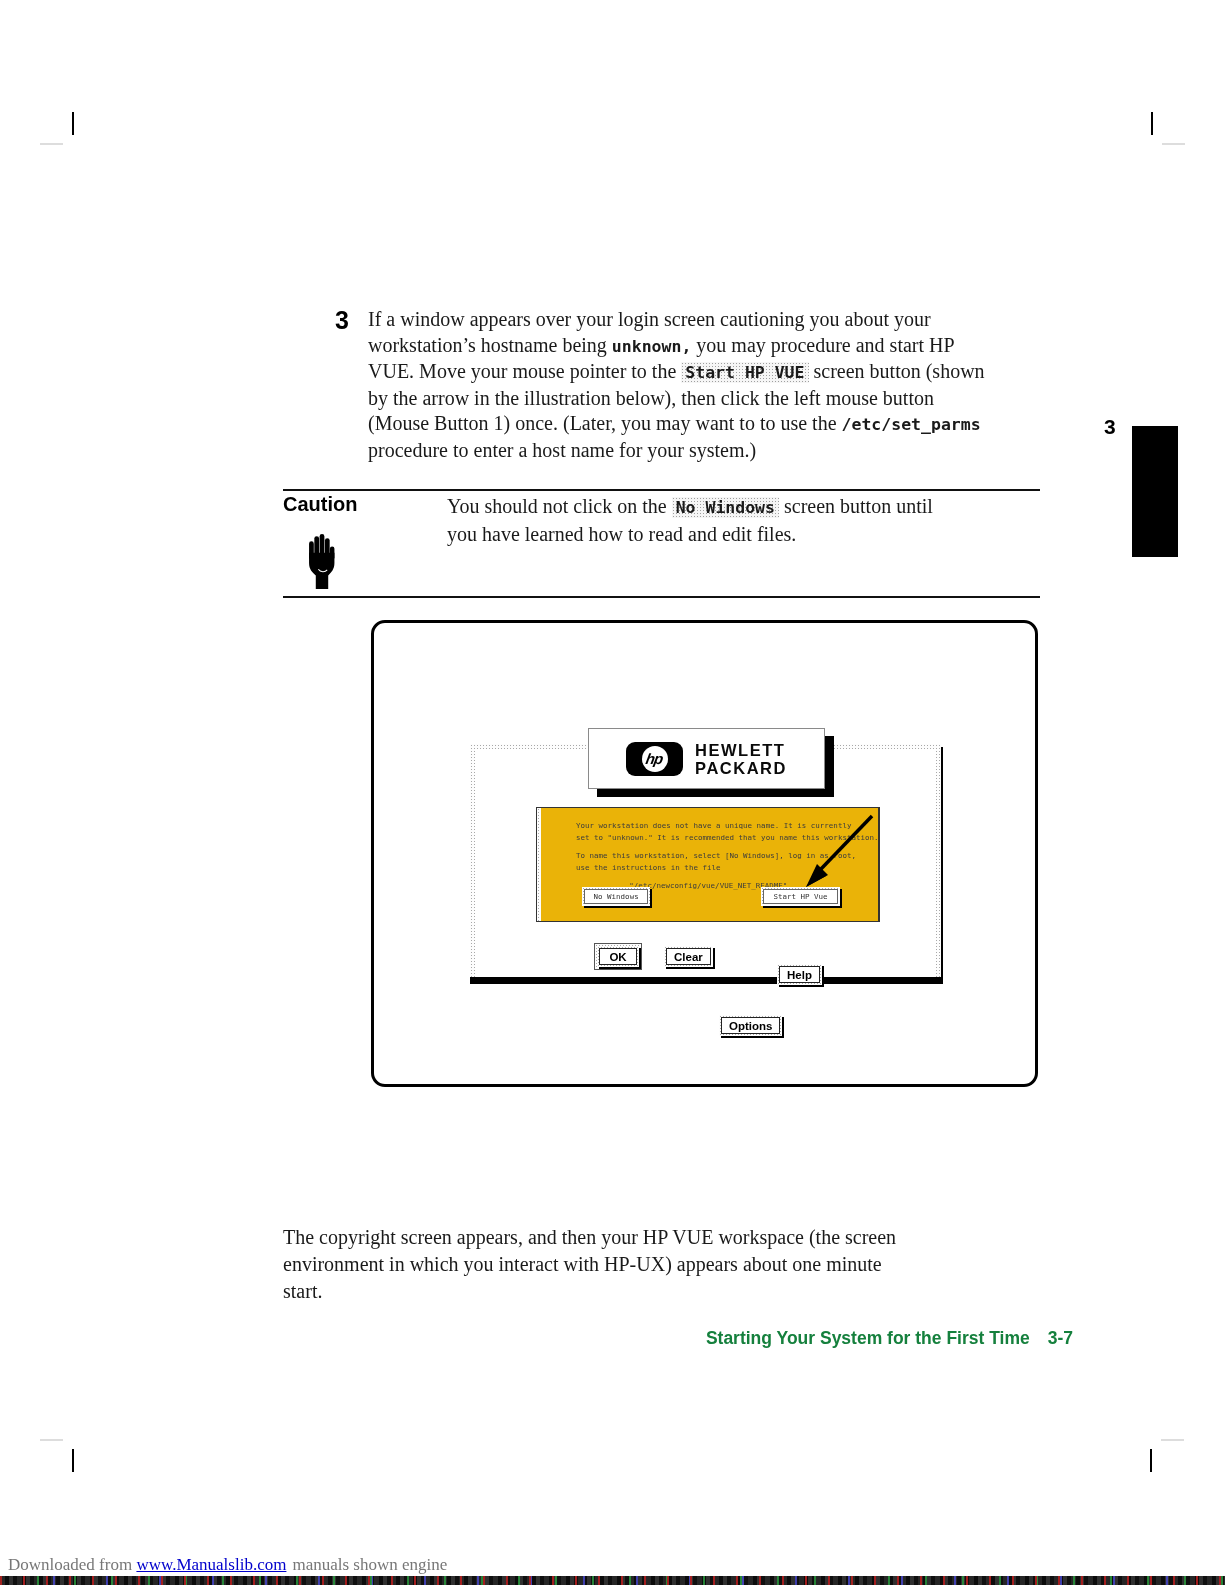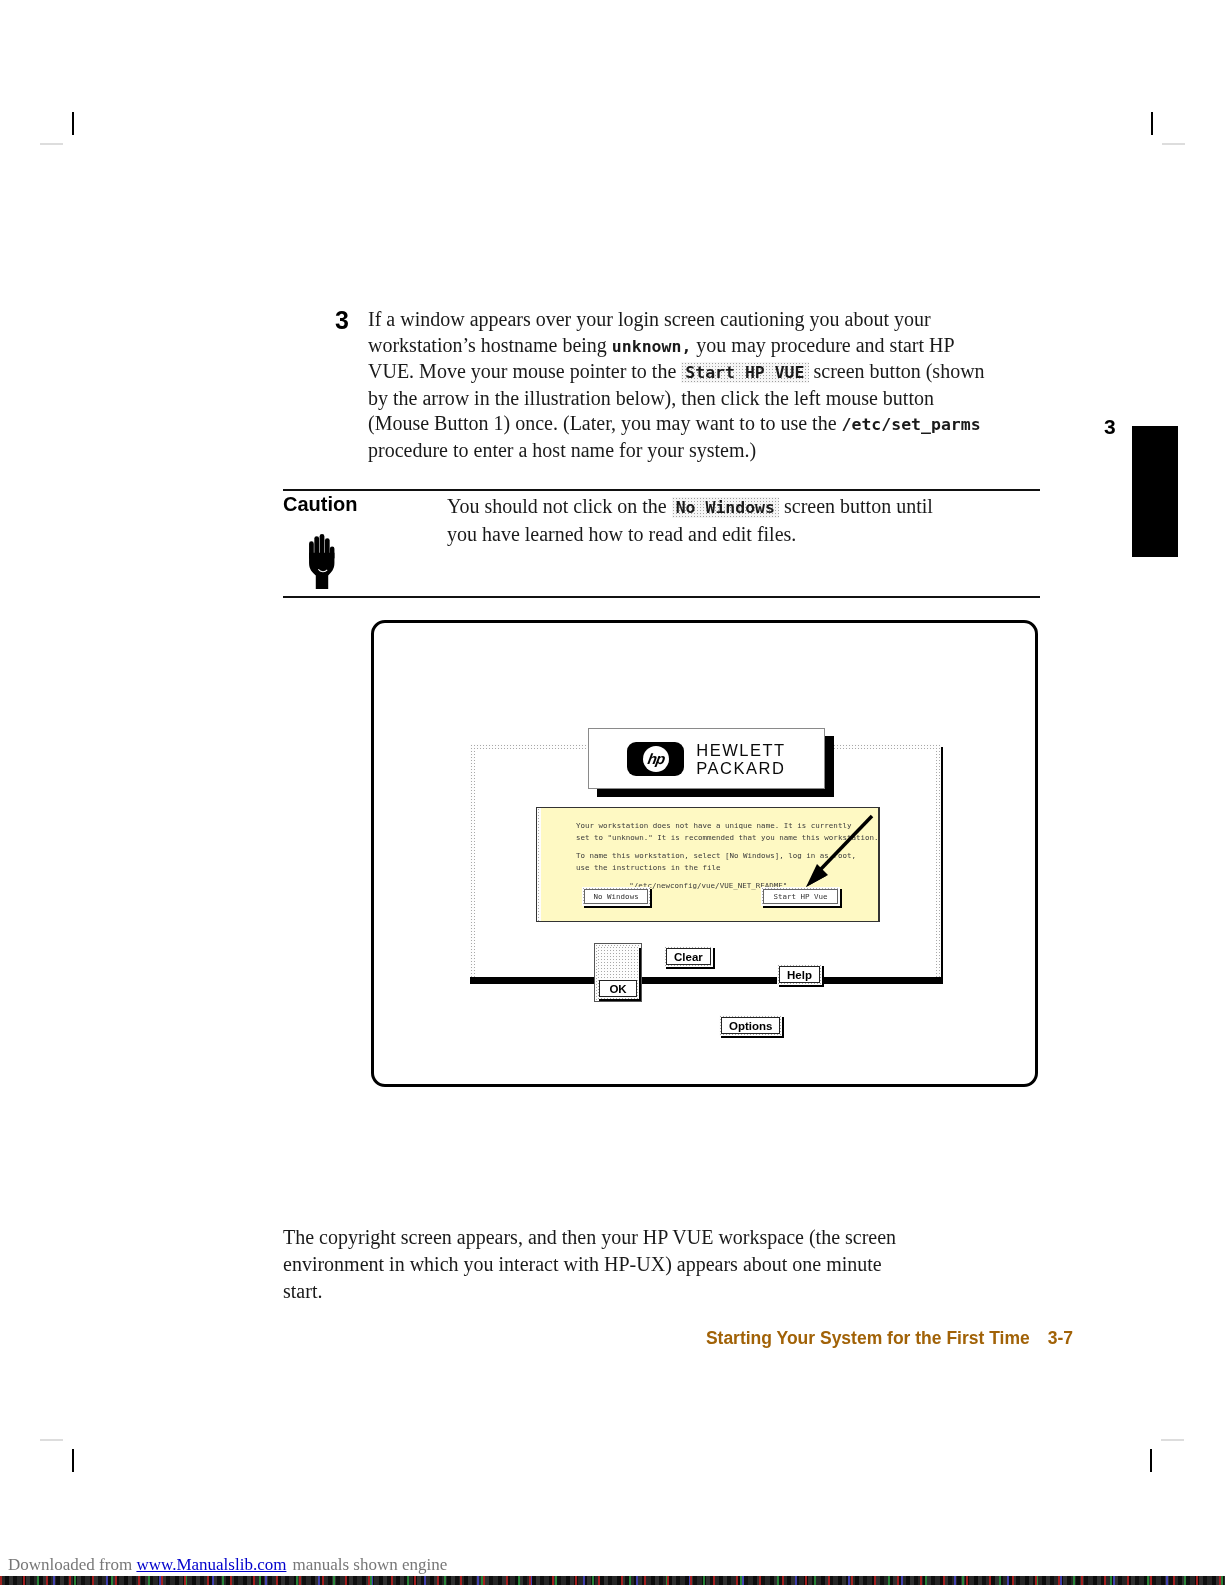--- a/index.html
+++ b/index.html
@@ -44,24 +44,24 @@
 
   .logo-box{position:absolute;left:588px;top:728px;width:237px;height:61px;background:#fff;
             border:1px solid #8a8a8a;box-shadow:9px 8px 0 #000;box-sizing:border-box;
             display:flex;align-items:center;justify-content:center;gap:12px;}
   .hp-mark{width:57px;height:34px;background:#000;border-radius:9px;
            display:flex;align-items:center;justify-content:center;}
   .hp-circle{width:26px;height:26px;border-radius:50%;background:#fff;
              display:flex;align-items:center;justify-content:center;}
   .hp-circle span{font-family:"Liberation Sans",sans-serif;font-weight:bold;font-style:italic;
                   font-size:15px;color:#000;transform:skewX(-10deg);letter-spacing:-1px;}
-  .hp-words{font-family:"Liberation Sans",sans-serif;font-weight:normal;font-size:16.5px;
+  .hp-words{font-family:"Liberation Sans",sans-serif;font-weight:bold;font-size:16.5px;
             line-height:18px;letter-spacing:1.5px;color:#0a0a0a;}
 
-  .msg-box{position:absolute;left:536px;top:807px;width:344px;height:115px;background:#fef9c3;
+  .msg-box{position:absolute;left:536px;top:807px;width:344px;height:115px;background:#eab308;
            border:1px solid #333;border-right-width:2px;box-sizing:border-box;}
   .msg-stipple{position:absolute;left:0;top:0;width:4px;height:100%;}
   .dlg-text{position:absolute;left:39px;top:12px;width:372px;
             font-family:"DejaVu Sans Mono",monospace;font-size:9px;line-height:14.4px;color:#3d3d3d;
             transform:scale(0.8333);transform-origin:0 0;}
   .dlg-gap{margin-top:7px;}
   .dlg-indent{padding-left:64px;}
 
   .mbtn{position:absolute;padding:2px;box-shadow:2px 2px 0 #000;}
   .mbtn-inner{background:#fff;border:1px solid #666;display:flex;align-items:center;justify-content:center;
@@ -78,21 +78,21 @@
   .btn-options{position:absolute;left:719px;top:973px;margin-top:42px;}
   .btn-help{position:absolute;left:777px;top:964px;}
 
   .arrow-svg{position:absolute;left:790px;top:806px;}
 
   
   .closing{position:absolute;left:283px;top:1224px;font-size:20px;line-height:27px;}
 
   
   .footer{position:absolute;left:283px;top:1328px;width:790px;text-align:right;
-          font-family:"Liberation Sans",sans-serif;font-weight:bold;font-size:17.5px;color:#a16207;}
+          font-family:"Liberation Sans",sans-serif;font-weight:bold;font-size:17.5px;color:#15803d;}
   .footer .pageno{margin-left:18px;}
 
   
   .watermark{position:absolute;left:8px;top:1555px;font-size:17px;color:#777;}
   .watermark a{color:#0000CC;text-decoration:underline;}
   .watermark .suffix{margin-left:6px;}
   .noise{position:absolute;left:0;top:1576px;width:1225px;height:9px;background-color:#141414;
     background-image:
       repeating-linear-gradient(90deg, rgba(170,30,30,.95) 0 2px, rgba(0,0,0,0) 2px 23px),
       repeating-linear-gradient(90deg, rgba(40,150,60,.85) 0 2px, rgba(0,0,0,0) 2px 37px),
@@ -184,21 +184,21 @@
   </div>
 
   <svg class="arrow-svg" width="95" height="88" viewBox="0 0 95 88">
     <line x1="82" y1="10" x2="31" y2="63" stroke="#000" stroke-width="3.5"></line>
     <polygon points="16,81 38,69 27,58" fill="#000"></polygon>
     <polygon points="16,81 36,70 29,62" fill="#000"></polygon>
   </svg>
 
   <div class="ok-ring stipple">
     <div class="push-btn stipple">
-      <div class="push-inner" style="min-width:22px;margin-top:32px;">OK</div>
+      <div class="push-inner" style="min-width:22px;">OK</div>
     </div>
   </div>
   <div class="push-btn stipple btn-clear">
     <div class="push-inner">Clear</div>
   </div>
   <div class="push-btn stipple btn-options">
     <div class="push-inner">Options</div>
   </div>
   <div class="push-btn stipple btn-help">
     <div class="push-inner">Help</div>

